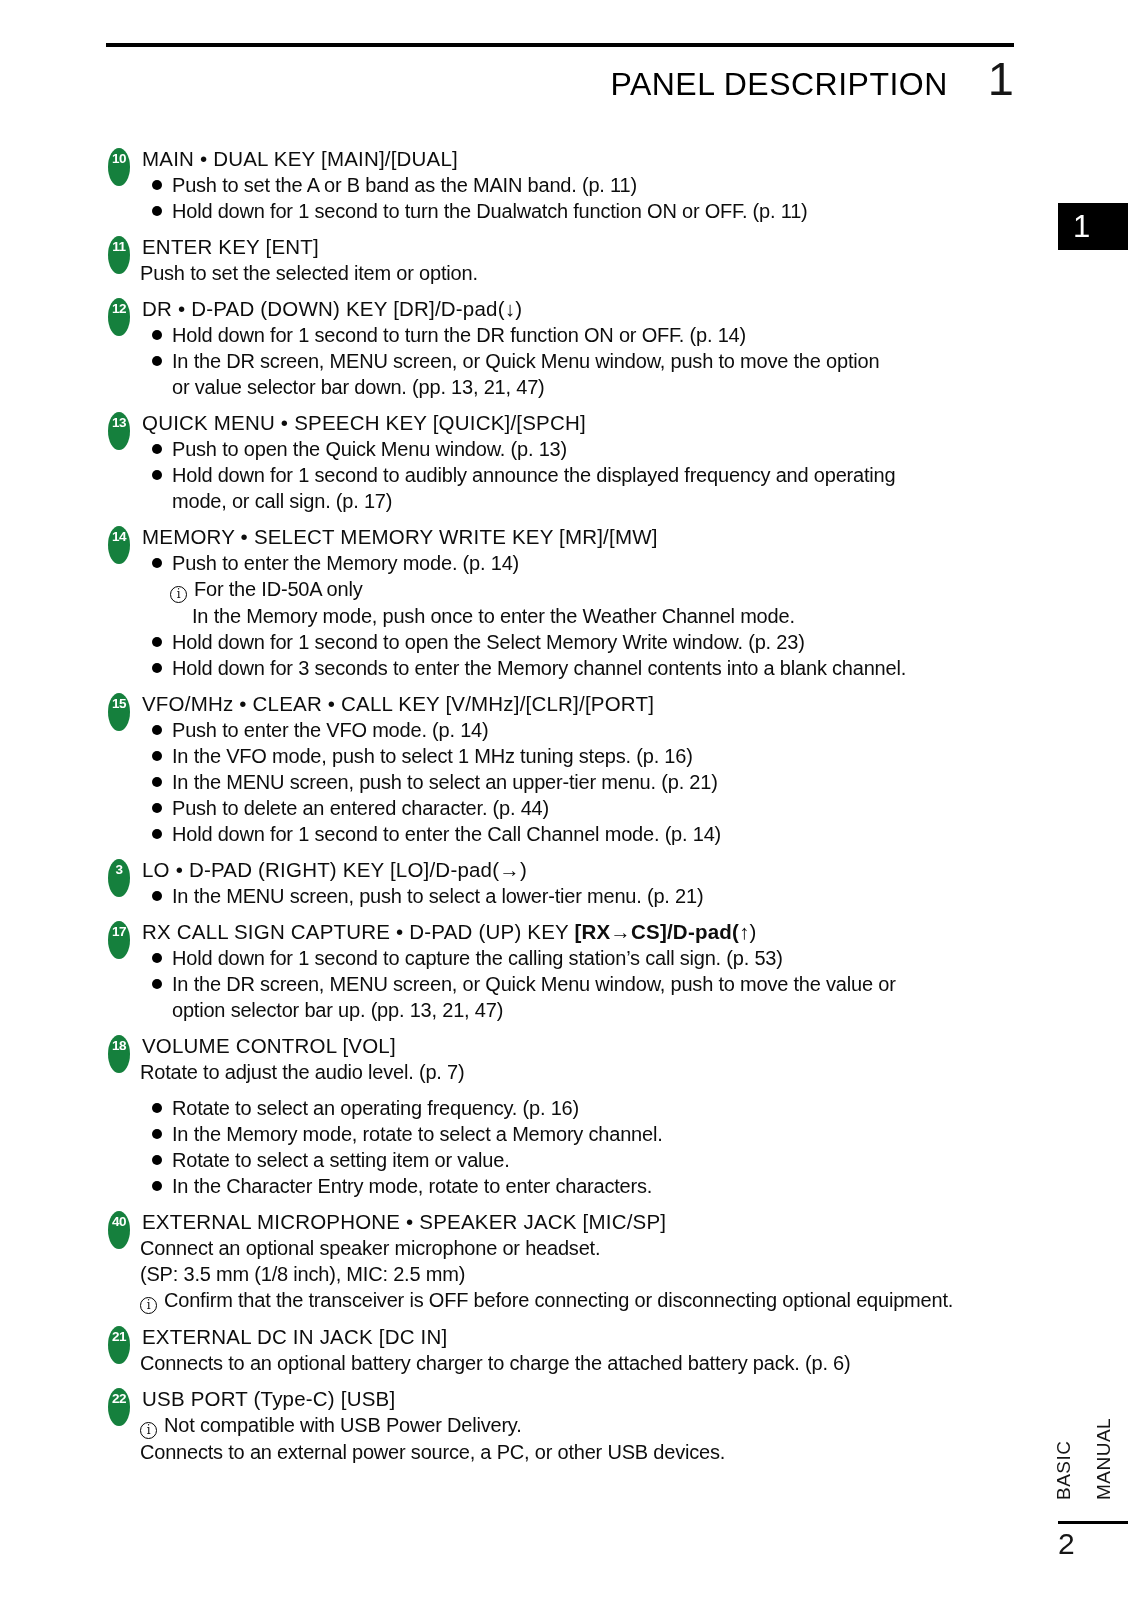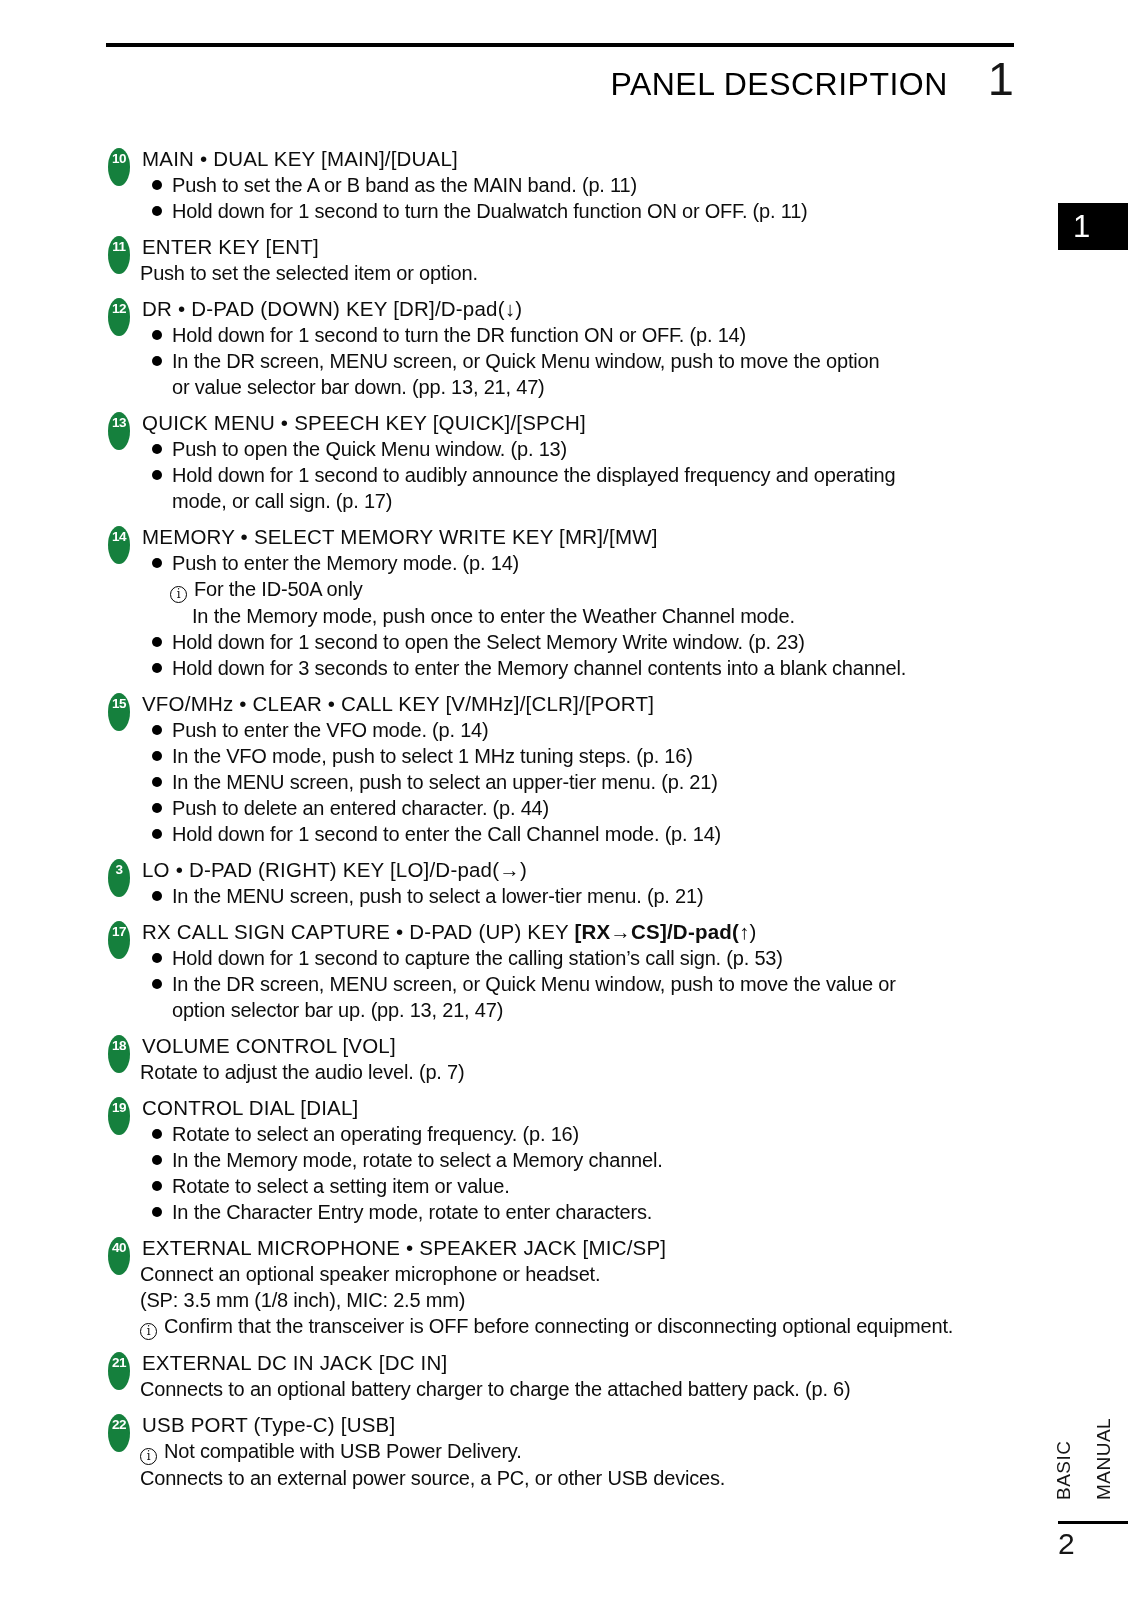--- a/index.html
+++ b/index.html
@@ -128,21 +128,20 @@
       <section class="item">
         <div class="item-header"><span class="num-badge">17</span><span class="item-title-text"><span>RX CALL SIGN CAPTURE • D-PAD (UP) KEY </span><b>[RX→CS]/D-pad(</b><span>↑)</span></span></div>
         <div class="line bullet"><span class="dot"></span><span class="line-text">Hold down for 1 second to capture the calling station’s call sign. (p. 53)</span></div>
         <div class="line bullet"><span class="dot"></span><span class="line-text">In the DR screen, MENU screen, or Quick Menu window, push to move the value or<br>option selector bar up. (pp. 13, 21, 47)</span></div>
       </section>
       <section class="item">
         <div class="item-header"><span class="num-badge">18</span><span class="item-title-text">VOLUME CONTROL [VOL]</span></div>
         <div class="line plain"><span class="line-text">Rotate to adjust the audio level. (p. 7)</span></div>
       </section>
       <section class="item">
-        <div class="item-header"><span class="num-badge">19</span><span class="item-title-text">CONTROL DIAL [DIAL]</span></div>
         <div class="line bullet"><span class="dot"></span><span class="line-text">Rotate to select an operating frequency. (p. 16)</span></div>
         <div class="line bullet"><span class="dot"></span><span class="line-text">In the Memory mode, rotate to select a Memory channel.</span></div>
         <div class="line bullet"><span class="dot"></span><span class="line-text">Rotate to select a setting item or value.</span></div>
         <div class="line bullet"><span class="dot"></span><span class="line-text">In the Character Entry mode, rotate to enter characters.</span></div>
       </section>
       <section class="item">
         <div class="item-header"><span class="num-badge">40</span><span class="item-title-text">EXTERNAL MICROPHONE • SPEAKER JACK [MIC/SP]</span></div>
         <div class="line plain"><span class="line-text">Connect an optional speaker microphone or headset.</span></div>
         <div class="line plain"><span class="line-text">(SP: 3.5 mm (1/8 inch), MIC: 2.5 mm)</span></div>
         <div class="line info"><span class="info-icon">i</span><span class="line-text">Confirm that the transceiver is OFF before connecting or disconnecting optional equipment.</span></div>

